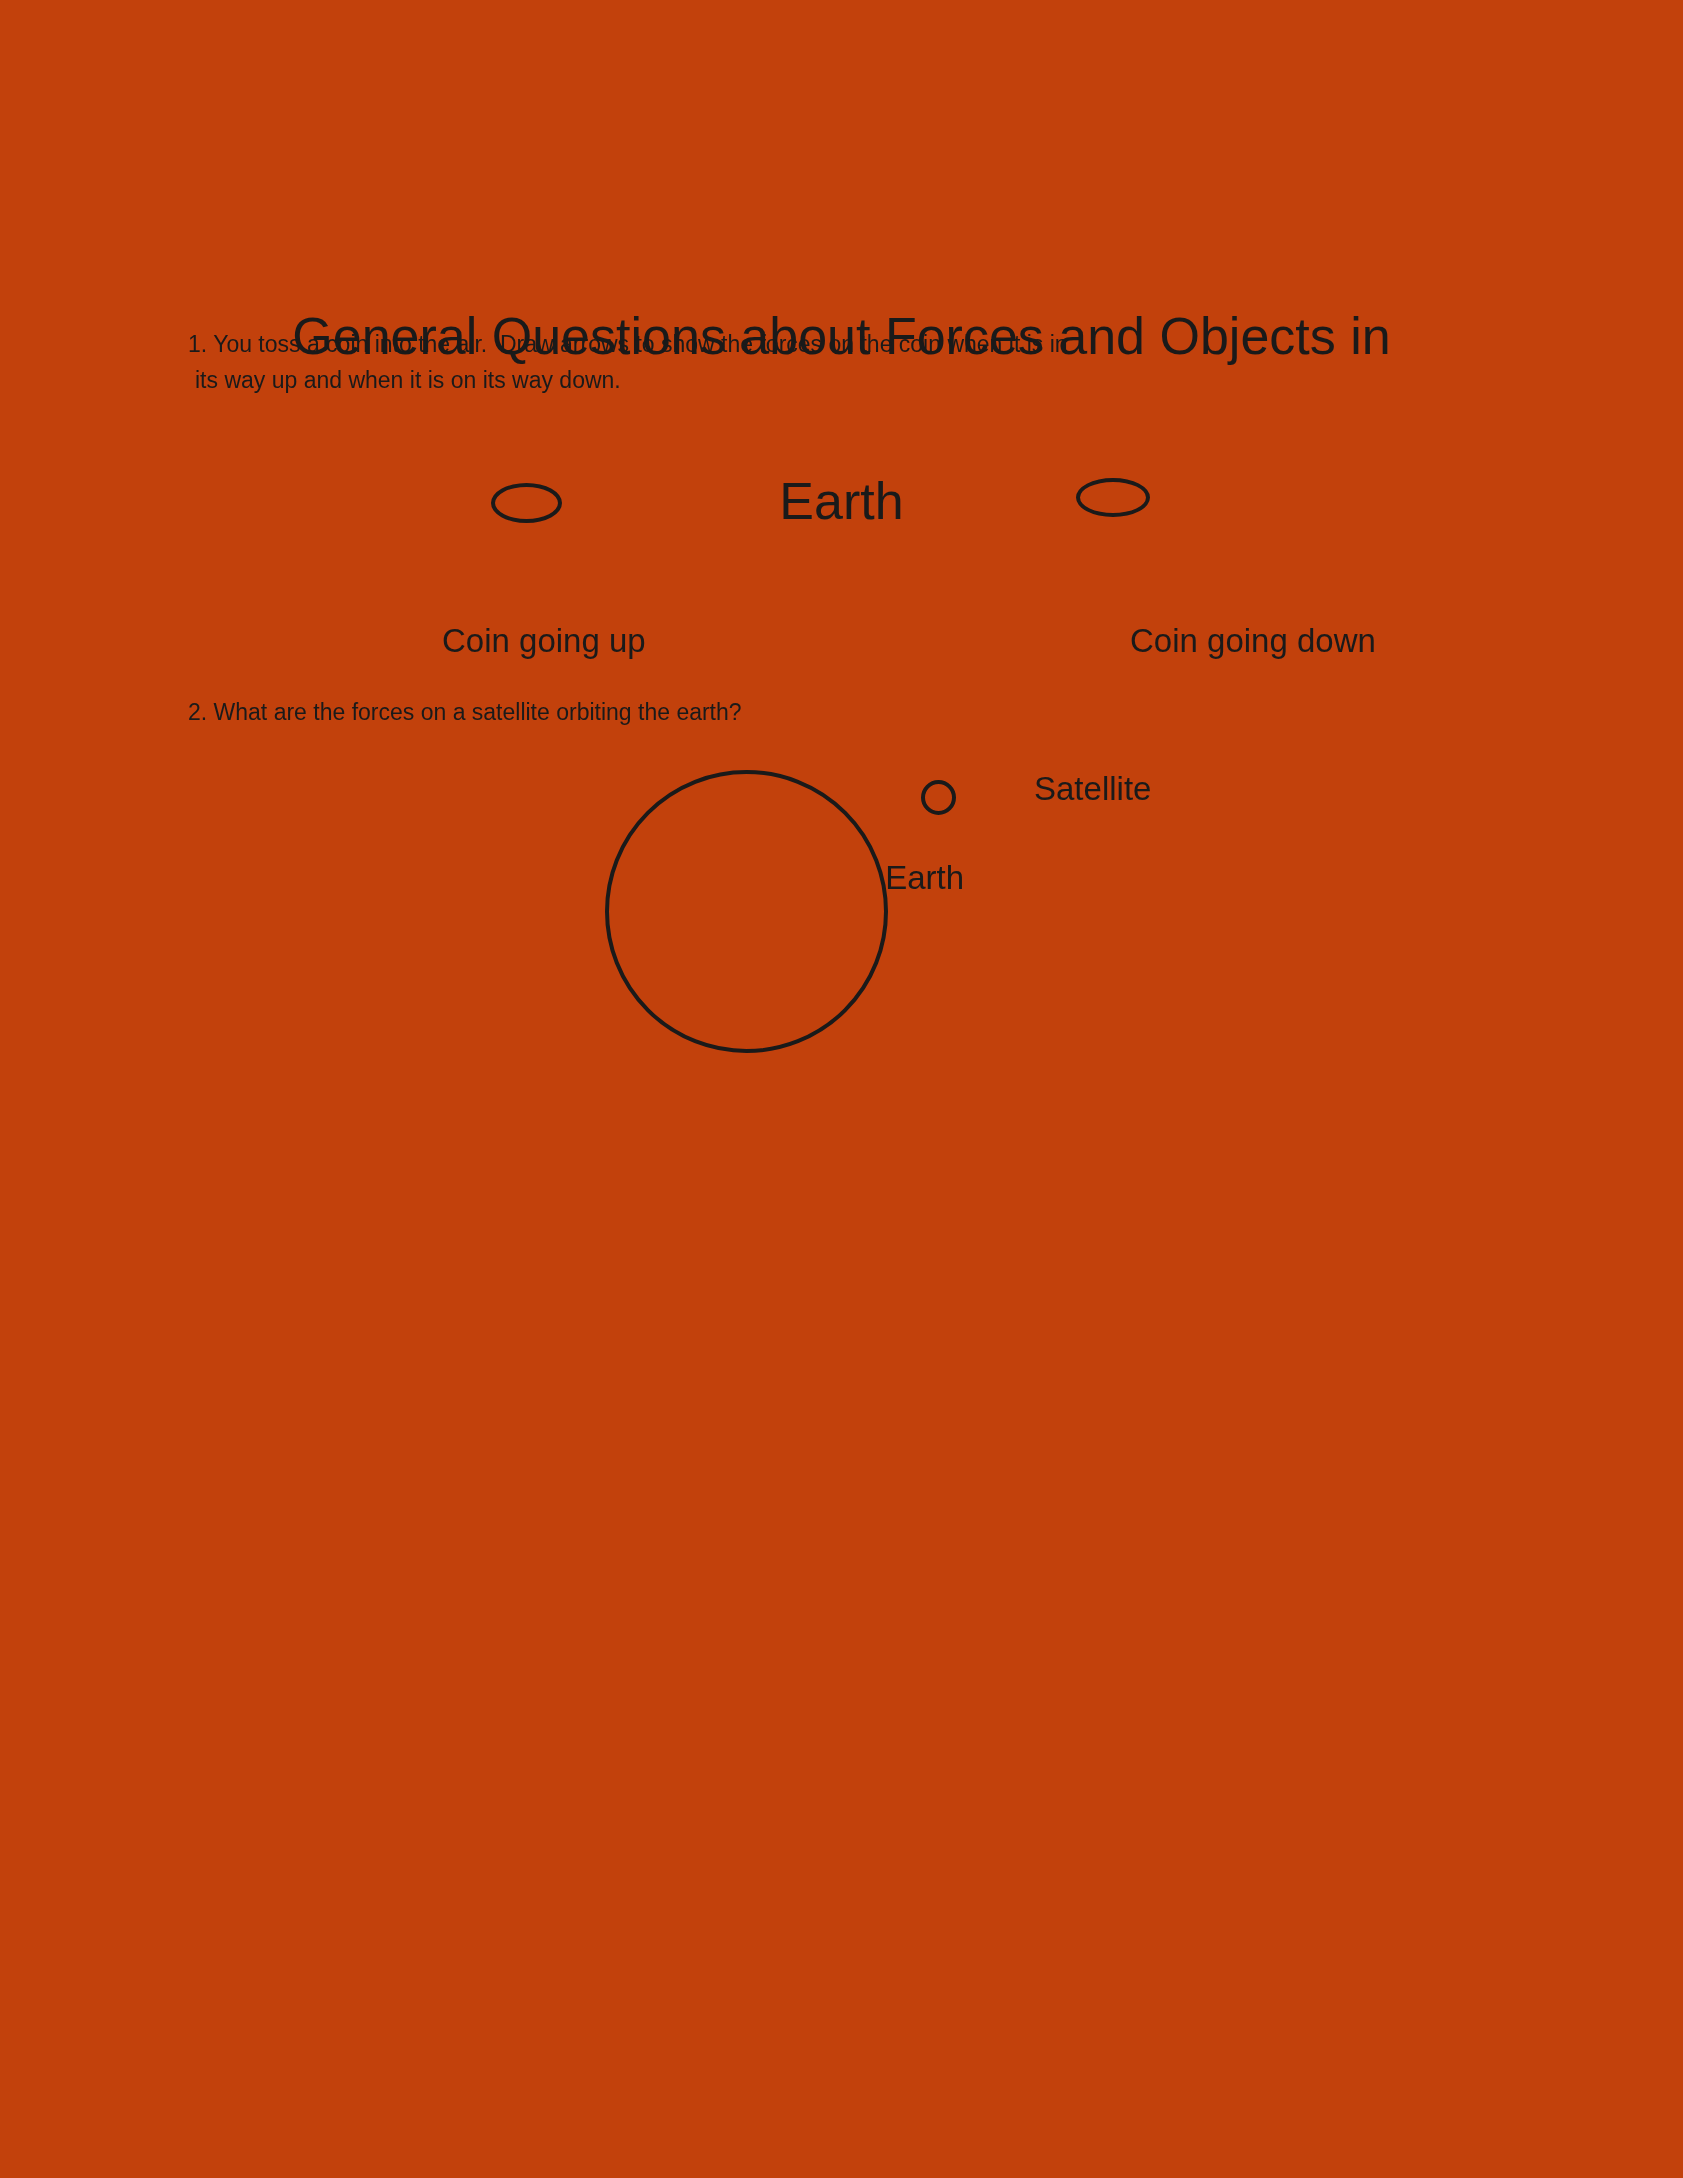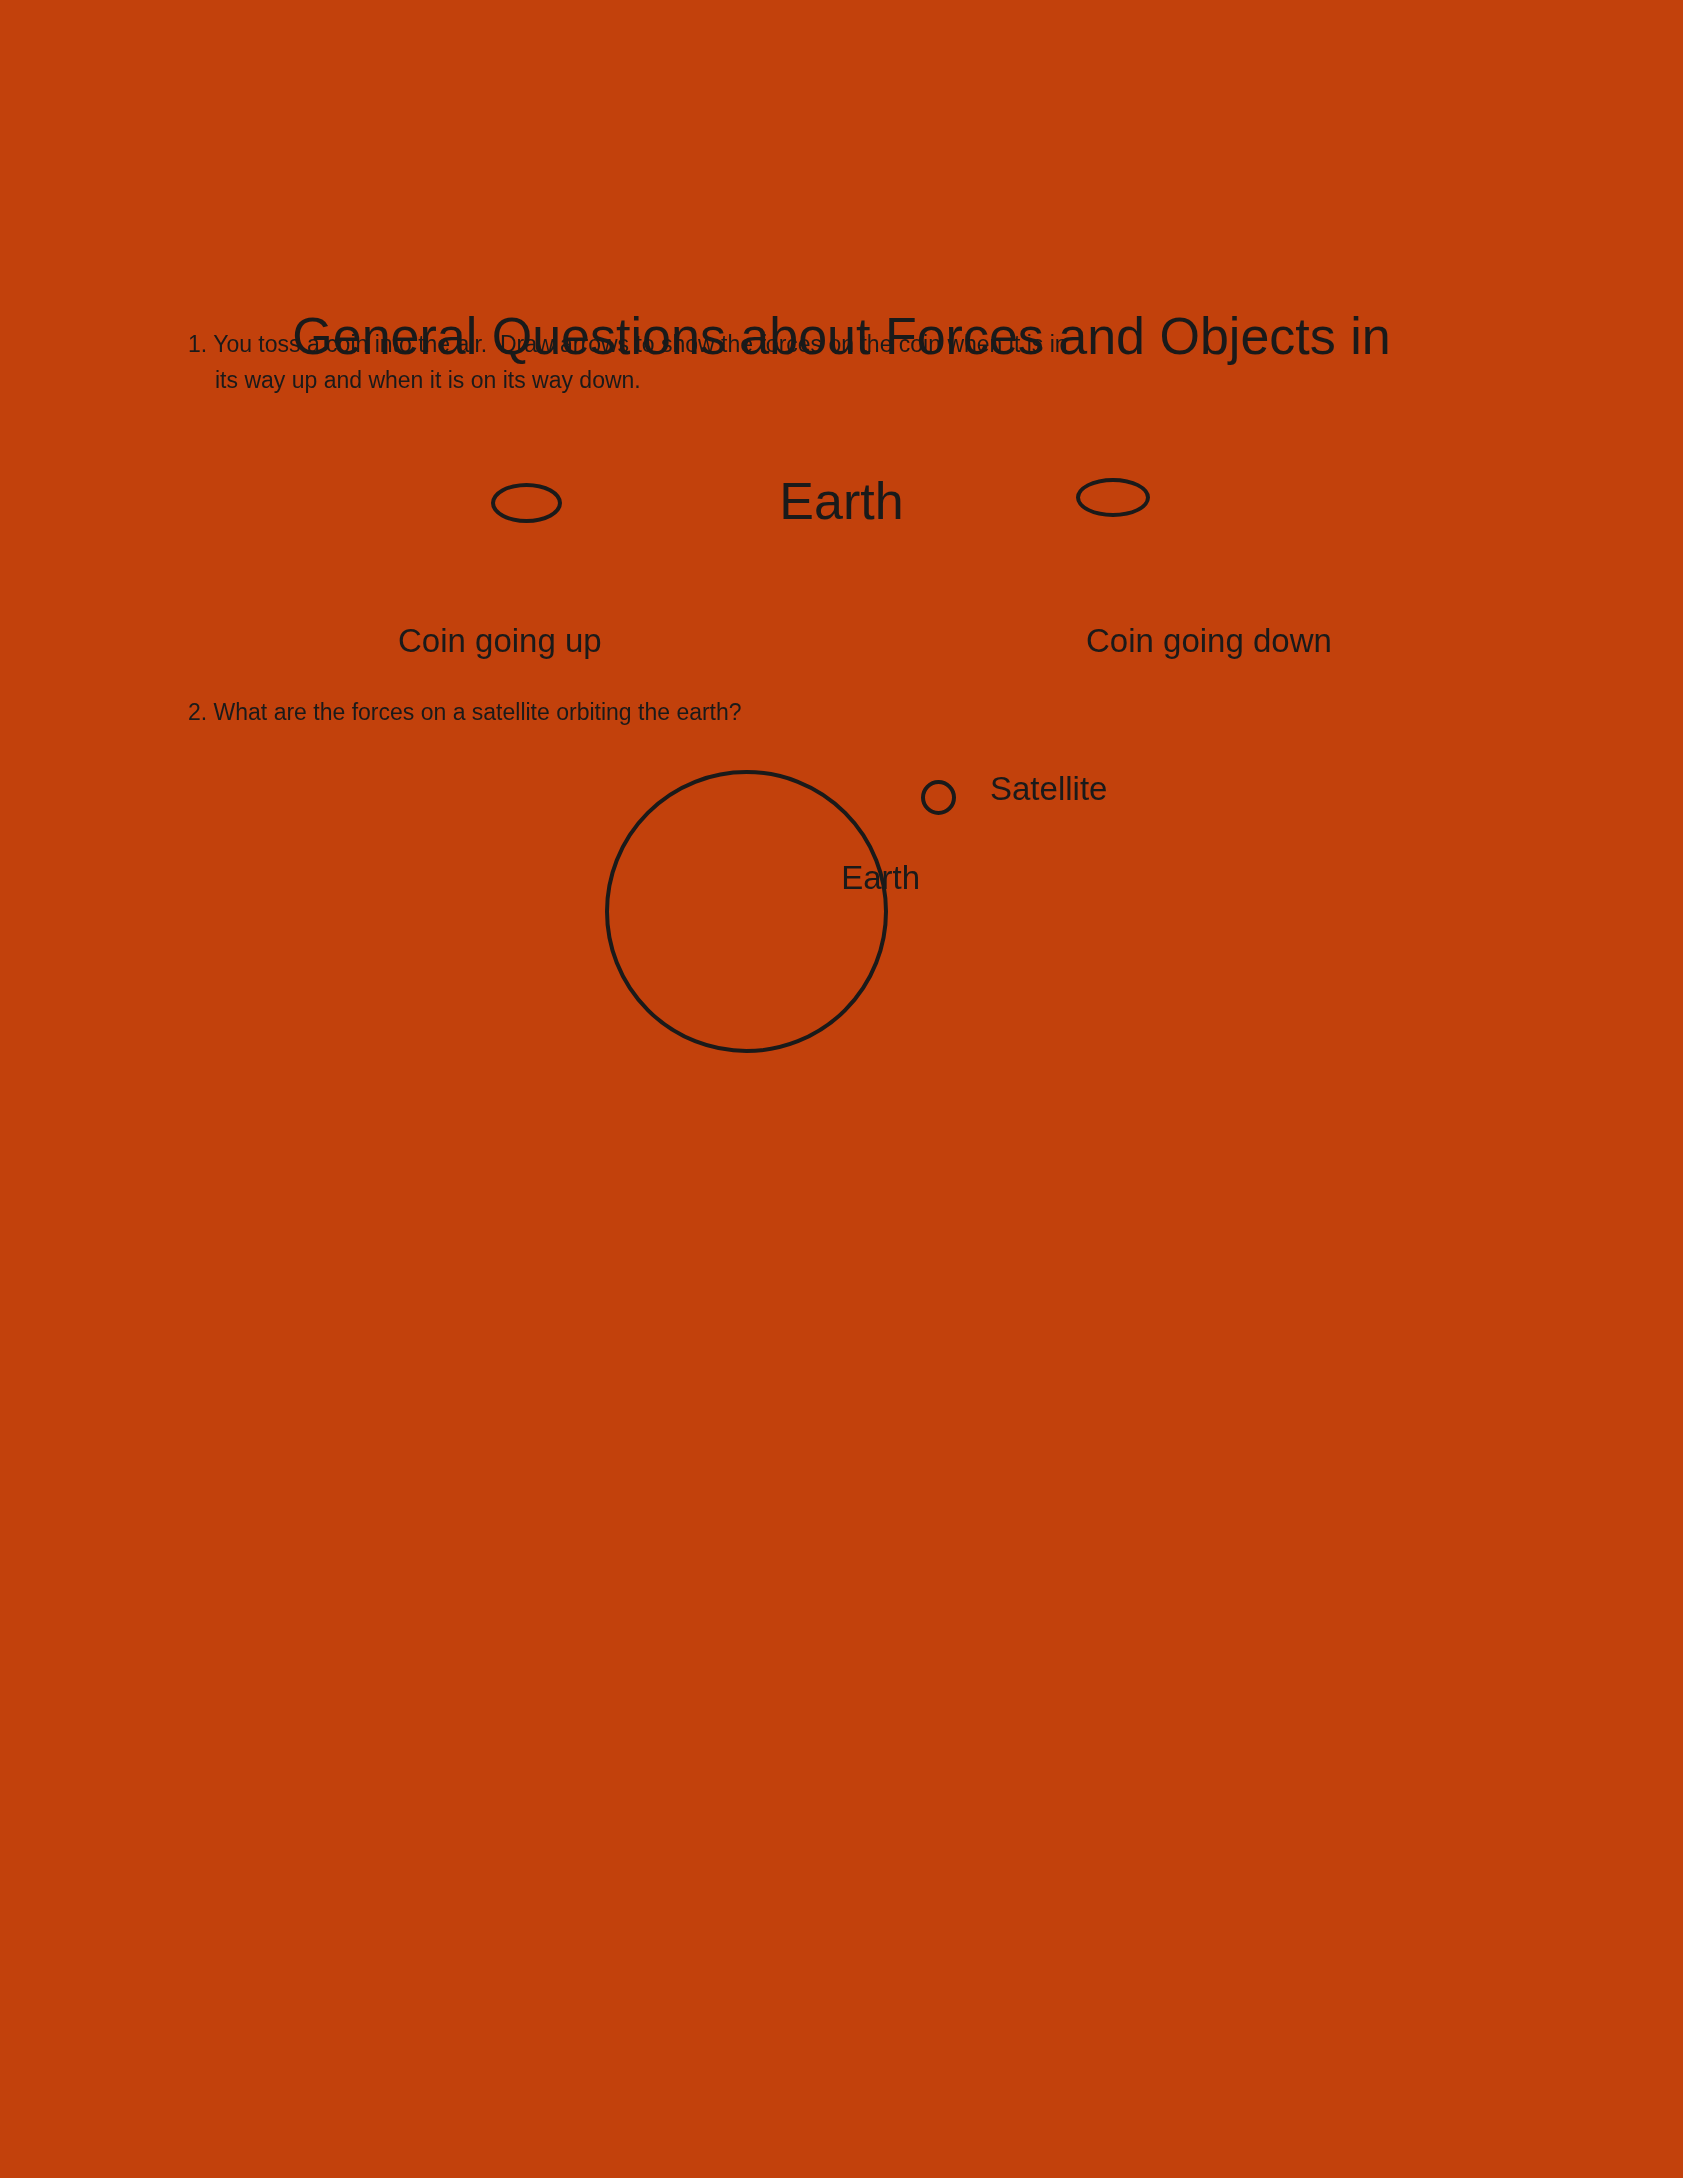--- a/index.html
+++ b/index.html
@@ -38,33 +38,34 @@
     color: #1a1a1a;
   }
   .q1 {
     left: 188px;
     top: 326px;
   }
   .q1 .line {
     white-space: pre;
   }
   .q1 .line2 {
-    margin-left: 27px;
+    margin-left: 7px;
   }
   .q2 {
     left: 188px;
     top: 694px;
     white-space: pre;
   }
   .label {
     position: absolute;
     font-size: 33px;
     line-height: 36px;
     color: #1a1a1a;
     white-space: pre;
+    margin-left: 44px;
   }
   .shape {
     position: absolute;
     box-sizing: border-box;
     border: 4px solid #1a1a1a;
     border-radius: 50%;
     background: transparent;
   }
   .coin-up {
     left: 491px;

